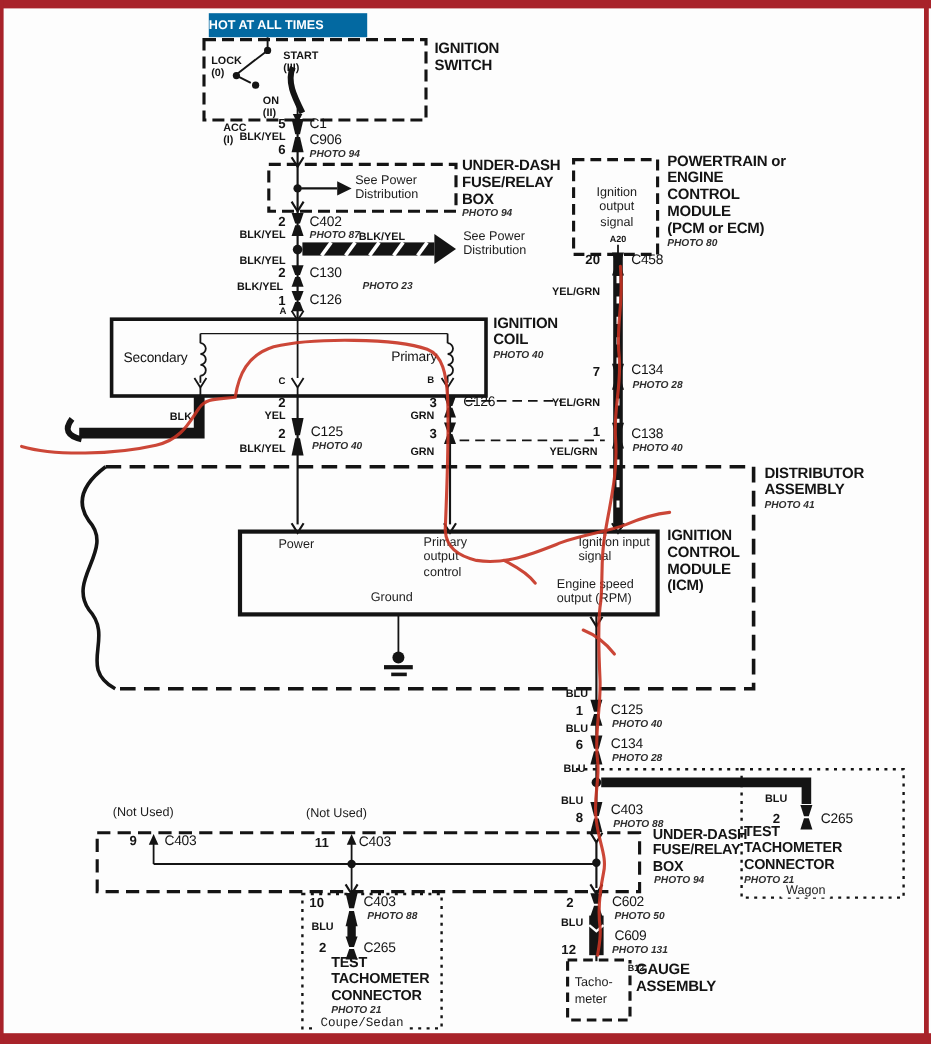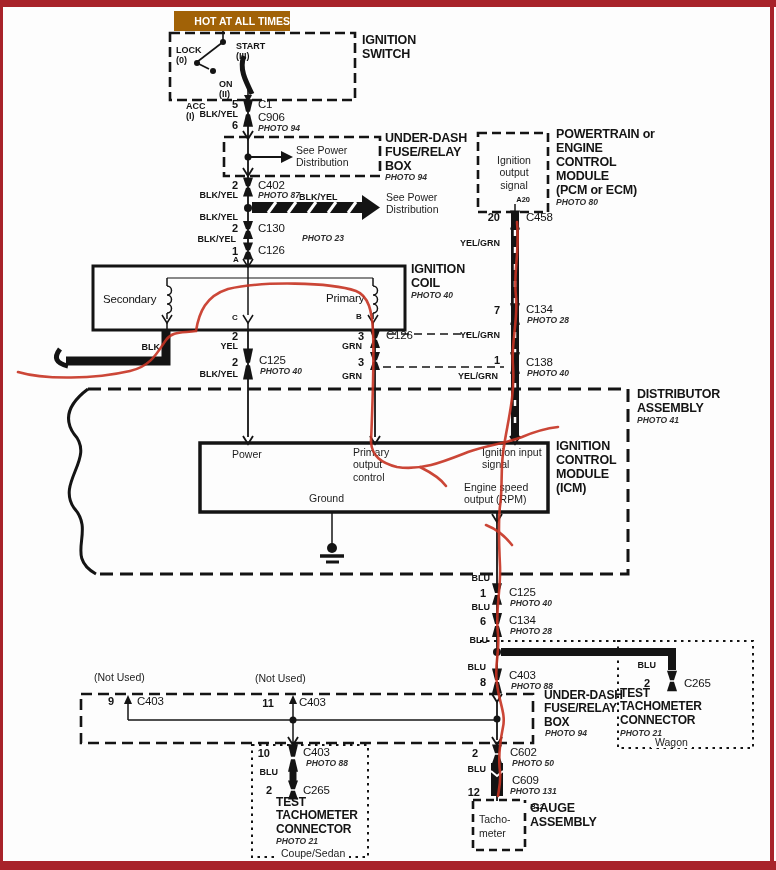--- a/index.html
+++ b/index.html
@@ -9,23 +9,23 @@
   .L{position:absolute;white-space:pre-line;line-height:1.1;}
   .r{text-align:right;}
   .wire{font-size:9px;font-weight:bold;}
   .pin{font-size:11px;font-weight:bold;}
   .cn{font-size:11.5px;font-weight:normal;letter-spacing:-0.2px;}
   .ph{font-size:8.5px;font-style:italic;font-weight:600;color:#2e2e2e;}
   .bt{font-size:12.5px;font-weight:bold;line-height:1.12;letter-spacing:-0.2px;}
   .in{font-size:10.5px;font-weight:normal;color:#1d1d1d;line-height:1.18;}
   .sw{font-size:9px;font-weight:bold;line-height:1.15;}
   .sm{font-size:8px;font-weight:bold;}
-  .xs{font-size:7.5px;font-weight:bold;text-align:right;}
-  .hotbox{position:absolute;left:174px;top:11px;width:116px;height:20px;background:#a16207;
-          color:#fff;font-size:10.5px;font-weight:bold;text-align:right;line-height:20px;}
+  .xs{font-size:7.5px;font-weight:bold;text-align:center;}
+  .hotbox{position:absolute;left:174px;top:11px;width:132px;height:20px;background:#0369a1;
+          color:#fff;font-size:10.5px;font-weight:bold;text-align:left;line-height:20px;}
   .tag{background:#fdfdfd;padding:0 4px;}
 </style>
 </head>
 <body>
 
 <div id="page">
 
 <svg width="776" height="870" viewBox="0 0 776 870">
   <defs>
     <g id="cg">
@@ -353,21 +353,21 @@
 <span class="L pin r" style="left:248px;top:747px;width:22px;">10</span>
 <span class="L cn" style="left:303px;top:746px;">C403</span>
 <span class="L ph" style="left:306px;top:759px;">PHOTO 88</span>
 <span class="L wire r" style="left:250px;top:768px;width:28px;">BLU</span>
 <span class="L pin r" style="left:256px;top:784px;width:16px;">2</span>
 <span class="L cn" style="left:303px;top:784px;">C265</span>
 <span class="L bt" style="left:276px;top:796px;font-size:12px;">TEST
 TACHOMETER
 CONNECTOR</span>
 <span class="L ph" style="left:276px;top:837px;">PHOTO 21</span>
-<span class="L in tag" style="left:277px;top:847px;">Coupe/Sedan</span>
+<span class="L in tag" style="left:263px;top:847px;font-family:Liberation Mono, monospace;">Coupe/Sedan</span>
 
 <span class="L pin r" style="left:462px;top:747px;width:16px;">2</span>
 <span class="L cn" style="left:510px;top:746px;">C602</span>
 <span class="L ph" style="left:512px;top:759px;">PHOTO 50</span>
 <span class="L wire r" style="left:456px;top:765px;width:30px;">BLU</span>
 <span class="L cn" style="left:512px;top:774px;">C609</span>
 <span class="L pin r" style="left:458px;top:786px;width:22px;">12</span>
 <span class="L ph" style="left:510px;top:787px;">PHOTO 131</span>
 <span class="L xs tag" style="left:512px;top:803px;width:28px;">B12</span>
 <span class="L in" style="left:479px;top:813px;line-height:1.3;">Tacho-

